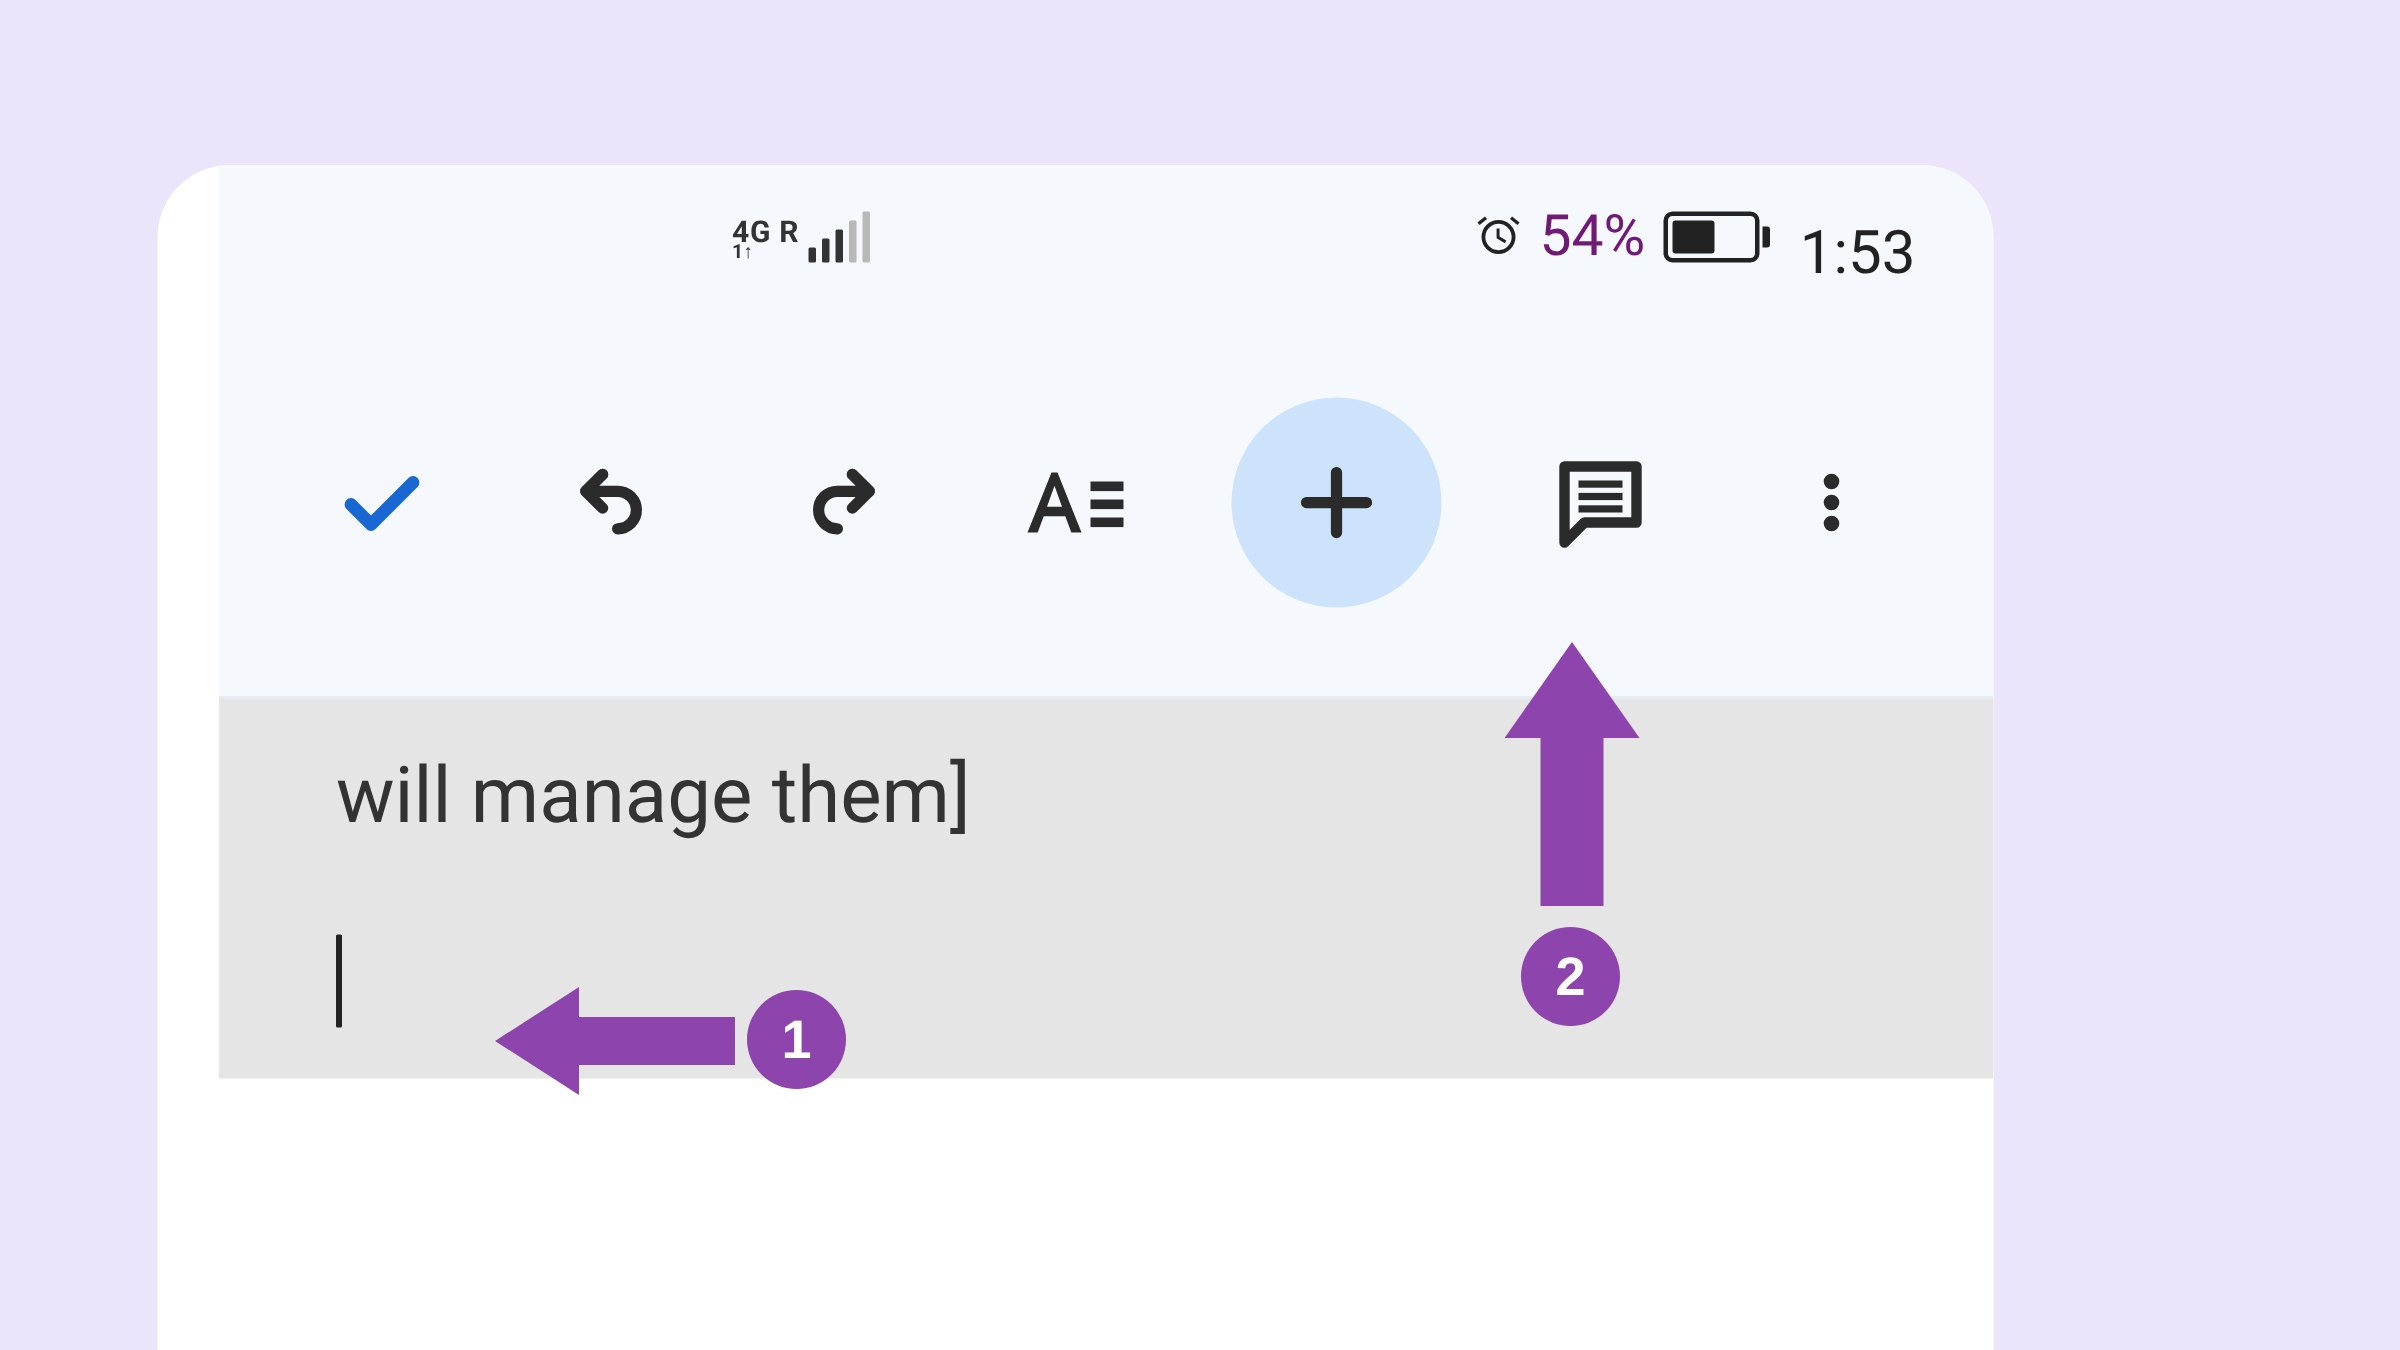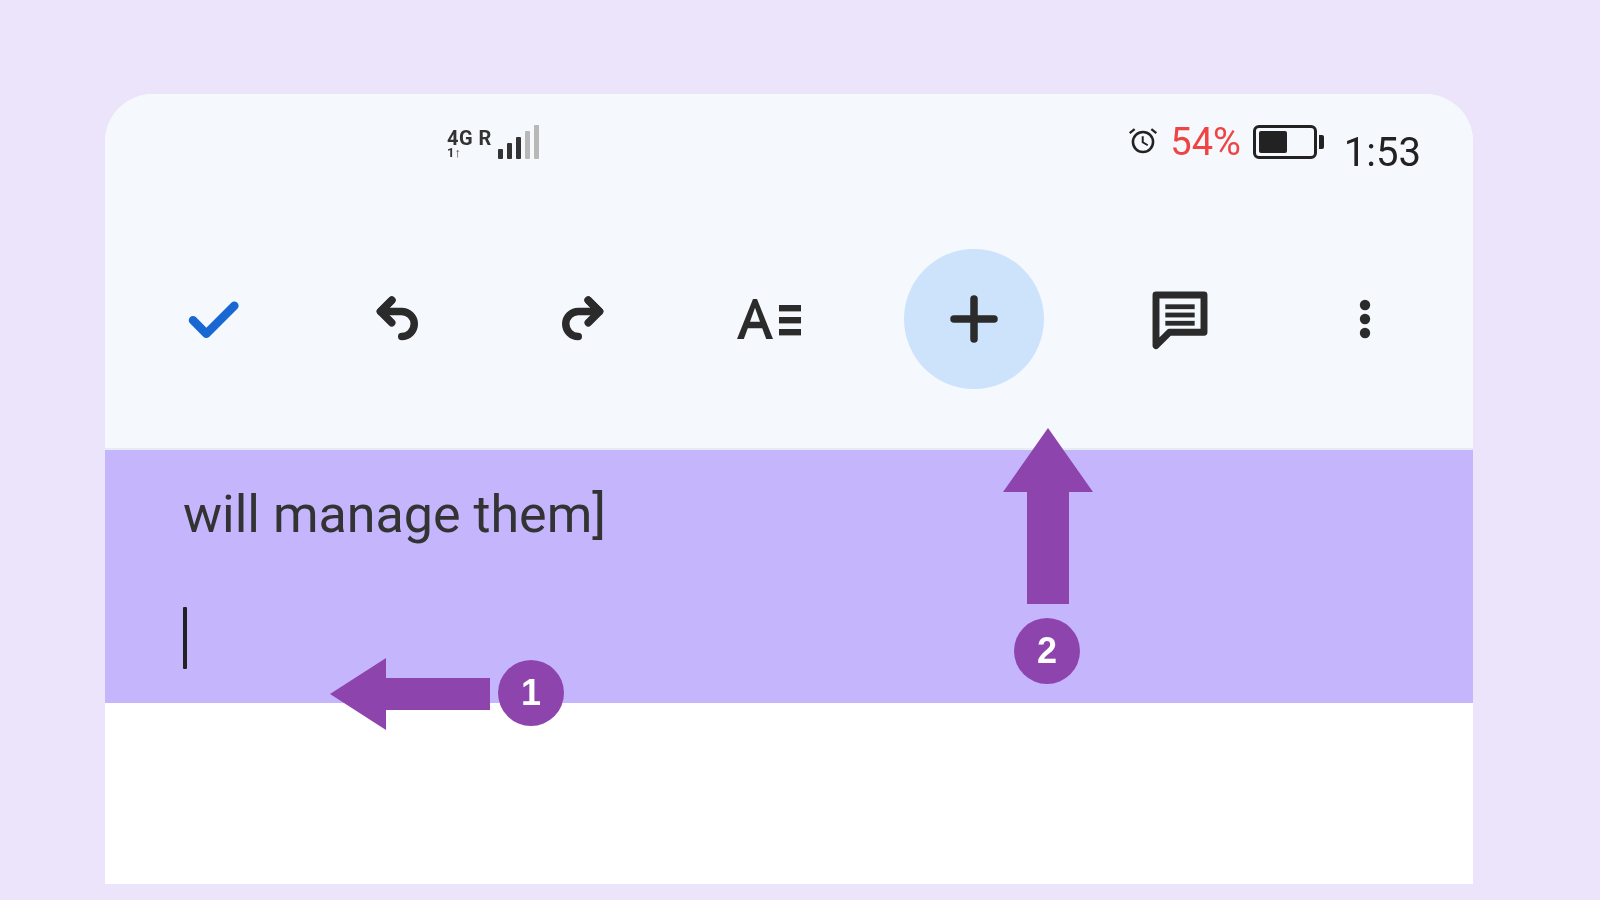--- a/index.html
+++ b/index.html
@@ -7,26 +7,27 @@
   body {
     background: #ECE4FB;
     font-family: -apple-system, BlinkMacSystemFont, "Segoe UI", Roboto, Arial, sans-serif;
     position: relative;
     overflow: hidden;
   }
 
   .device {
     position: absolute;
     left: 105px;
-    top: 94px;
-    width: 1368px;
+    top: 110px;
+    width: 1224px;
     height: 790px; 
     background: #FFFFFF;
     border-radius: 48px 48px 0 0;
     overflow: hidden;
+    padding-left: 41px;
   }
 
   
   .status-bar {
     height: 96px;
     background: #F5F8FC;
     display: flex;
     align-items: center;
     padding: 0 42px 0 42px;
     color: #1c1c1c;
@@ -37,21 +38,21 @@
   .signal-label { font-size: 20px; font-weight:700; letter-spacing:0.5px; color:#333; }
   .signal-sub { font-size: 13px; font-weight:700; color:#333; margin-top:-2px; }
   .signal-block { display:flex; align-items:flex-end; gap:3px; }
   .signal-text-col { display:flex; flex-direction:column; align-items:flex-start; }
   .bars { display:flex; align-items:flex-end; gap:4px; margin-left:3px; height:34px;}
   .bars span { width:5px; background:#333; border-radius:1px; display:inline-block;}
   .bars span.dim { background:#b8b8b8; }
   .b1{height:10px;} .b2{height:16px;} .b3{height:22px;} .b4{height:28px;} .b5{height:34px;}
 
   .alarm-icon svg { width:34px; height:34px; display:block; }
-  .pct { font-size: 38px; font-weight:400; color:#ef4444; }
+  .pct { font-size: 38px; font-weight:400; color:#701a75; }
   .battery { display:flex; align-items:center; margin: 0 4px 0 2px;}
   .battery-body { width:64px; height:34px; border:3px solid #222; border-radius:6px; position:relative; display:flex; align-items:center; padding:3px;}
   .battery-fill { height:100%; background:#222; border-radius:2px; }
   .battery-tip { width:5px; height:14px; background:#222; border-radius:0 2px 2px 0; margin-left:2px;}
   .clock { font-size: 40px; font-weight:400; color:#222; margin-left:6px;margin-top:20px;}
 
   
   .toolbar {
     height: 260px;
     background: #F5F8FC;
@@ -65,21 +66,21 @@
     width: 96px; height: 96px;
     display:flex; align-items:center; justify-content:center;
     border-radius: 50%;
     position: relative;
   }
   .tb-btn.highlighted { background:#CDE3FB; width:140px; height:140px; }
   .tb-btn svg { display:block; }
 
   
   .doc {
-    background:#c4b5fd;
+    background:#e5e5e5;
     padding: 34px 78px;
   }
   .doc-text {
     font-size: 52px;
     color:#333;
     font-weight:400;
   }
   .cursor-line {
     margin-top: 62px;
     display:flex;

